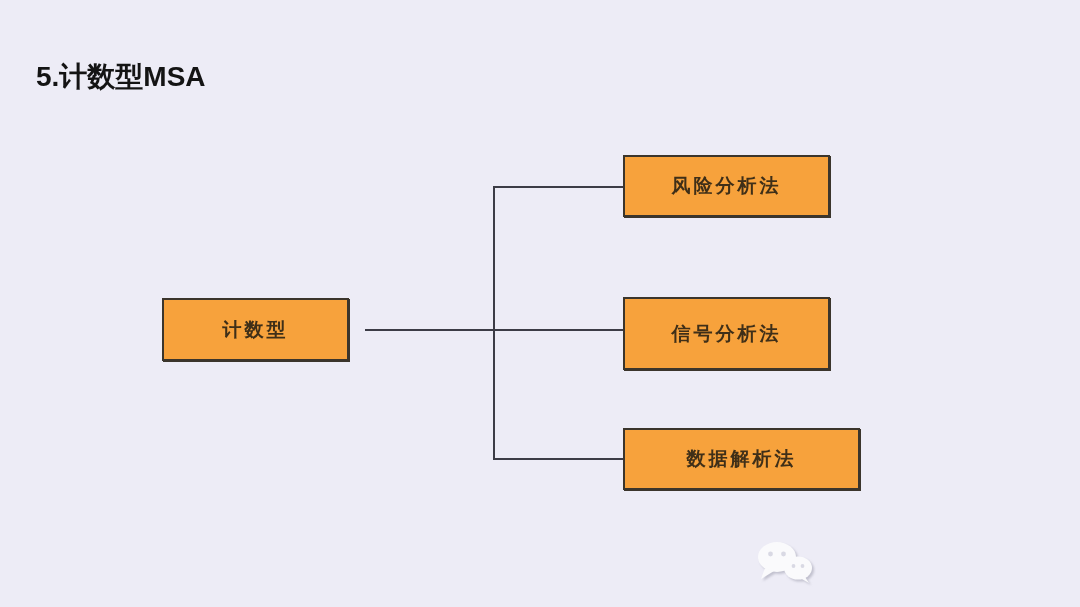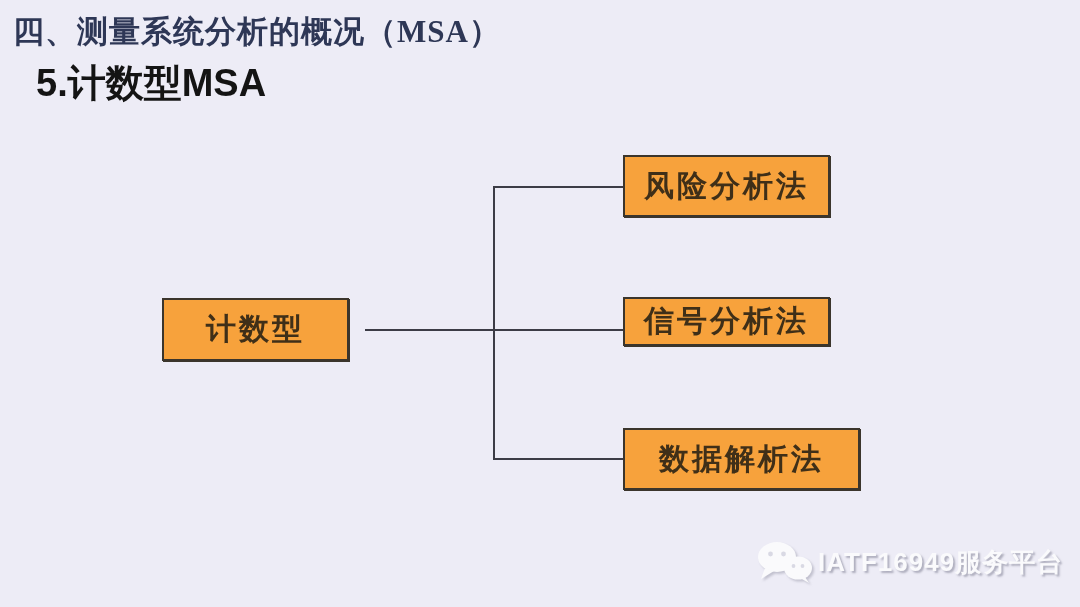--- a/index.html
+++ b/index.html
@@ -23,44 +23,44 @@
     font-weight: 700;
     letter-spacing: 1px;
     color: var(--title-color, #2E3756);
     font-family: "Liberation Serif", "DejaVu Serif", serif;
     white-space: nowrap;
   }
   .subtitle {
     position: absolute;
     left: 36px;
     top: 58px;
-    font-size: 38px;
+    font-size: 28px;
     font-weight: 600;
     color: var(--subtitle-color, #141414);
     font-family: "Liberation Sans", "DejaVu Sans", sans-serif;
     white-space: nowrap;
   }
   .node {
     position: absolute;
     box-sizing: border-box;
     background: var(--box-fill, #F7A23C);
     border: 2px solid var(--box-border, #3B352C);
     box-shadow: 1px 1px 0 var(--box-border, #3B352C);
     display: flex;
     align-items: center;
     justify-content: center;
-    font-size: 30px;
+    font-size: 19px;
     font-weight: 700;
     letter-spacing: 3px;
     color: var(--box-text, #3F2F18);
     font-family: "Liberation Serif", "DejaVu Serif", serif;
   }
   .node-root   { left: 162px; top: 298px; width: 187px; height: 63px; }
   .node-child1 { left: 623px; top: 155px; width: 207px; height: 62px; }
-  .node-child2 { left: 623px; top: 297px; width: 207px; height: 49px; }
+  .node-child2 { left: 623px; top: 297px; width: 207px; height: 73px; }
   .node-child3 { left: 623px; top: 428px; width: 237px; height: 62px; }
   .line {
     position: absolute;
     background: var(--line-color, #3C3C46);
   }
   .line-trunk      { left: 493px; top: 186px; width: 2px;   height: 274px; }
   .line-branch-top { left: 493px; top: 186px; width: 130px; height: 2px; }
   .line-branch-mid { left: 365px; top: 329px; width: 258px; height: 2px; }
   .line-branch-bot { left: 493px; top: 458px; width: 130px; height: 2px; }
   .watermark {
@@ -84,21 +84,20 @@
     font-family: "Liberation Sans", "DejaVu Sans", sans-serif;
     white-space: nowrap;
     letter-spacing: 1px;
   }
 </style>
 </head>
 <body>
 
 <div class="slide">
 
-  <div class="title">四、测量系统分析的概况（MSA）</div>
   <div class="subtitle">5.计数型MSA</div>
 
   <div class="line line-trunk"></div>
   <div class="line line-branch-top"></div>
   <div class="line line-branch-mid"></div>
   <div class="line line-branch-bot"></div>
 
   <div class="node node-root">
     <span>计数型</span>
   </div>
@@ -120,16 +119,15 @@
         <ellipse cx="42" cy="27" rx="14" ry="11.5"></ellipse>
         <polygon points="49,36 53,42 44,37"></polygon>
       </g>
       <g fill="#D9D9E4">
         <circle cx="14.5" cy="13" r="2.4"></circle>
         <circle cx="27.5" cy="13" r="2.4"></circle>
         <circle cx="37.5" cy="25" r="1.9"></circle>
         <circle cx="46.5" cy="25" r="1.9"></circle>
       </g>
     </svg>
-    <span class="wm-text">IATF16949服务平台</span>
   </div>
 
 </div>
 
 </body></html>

